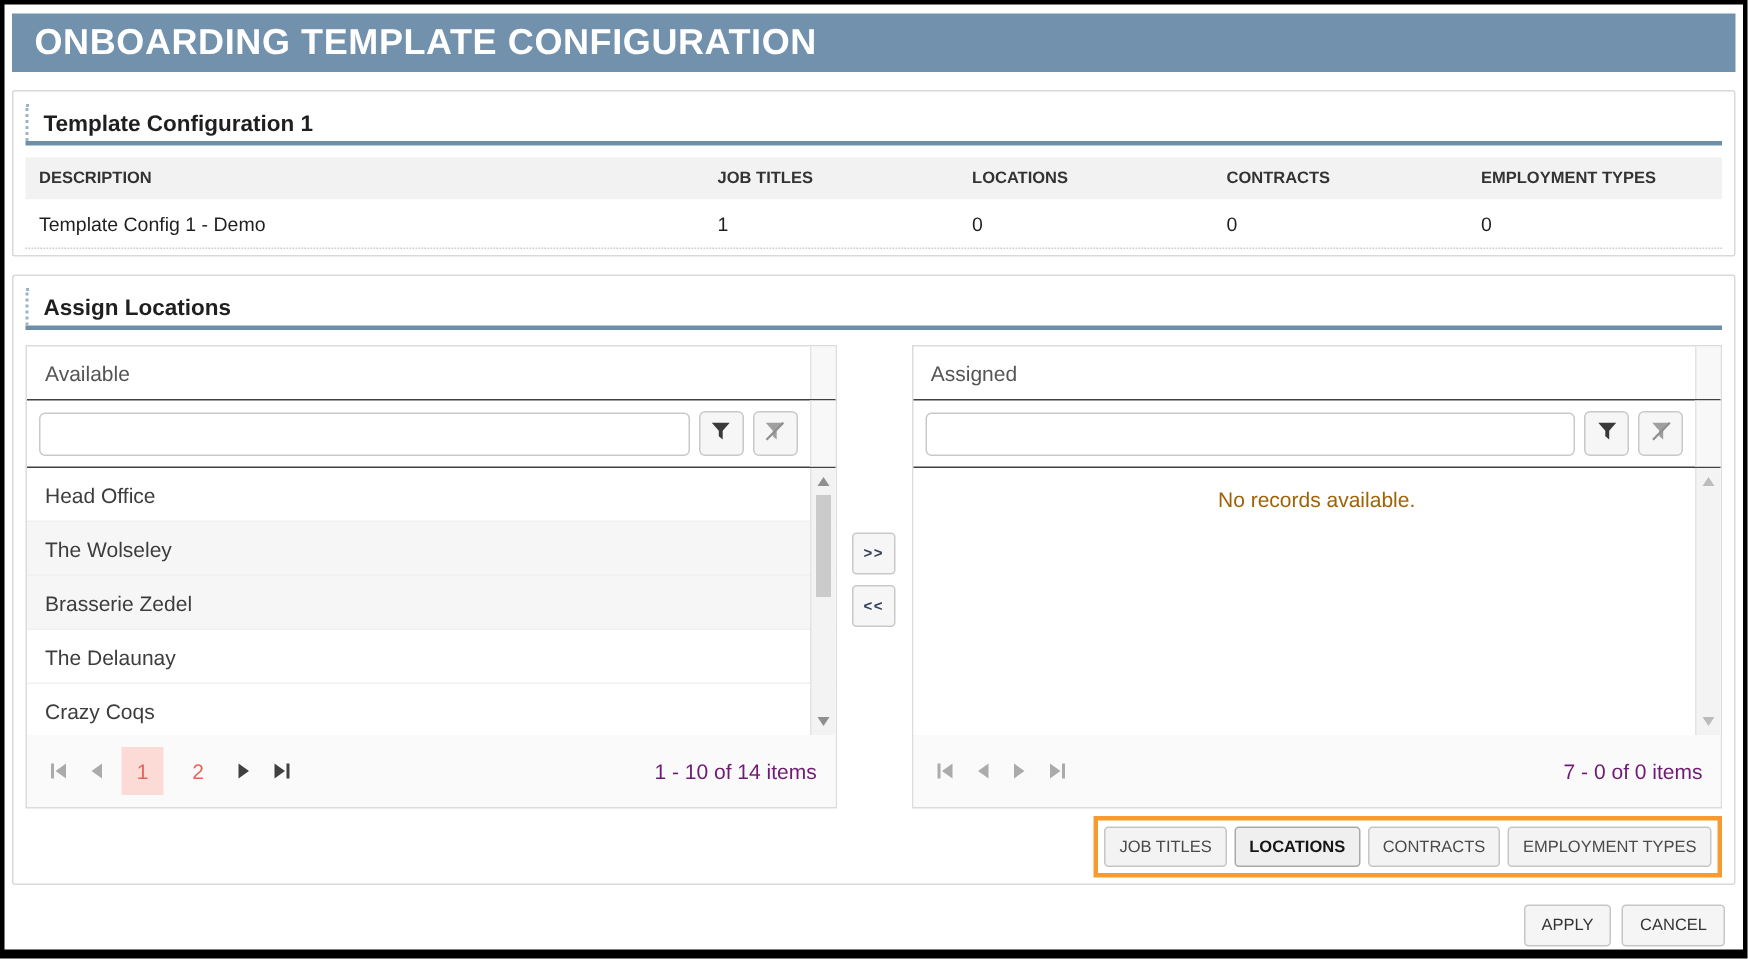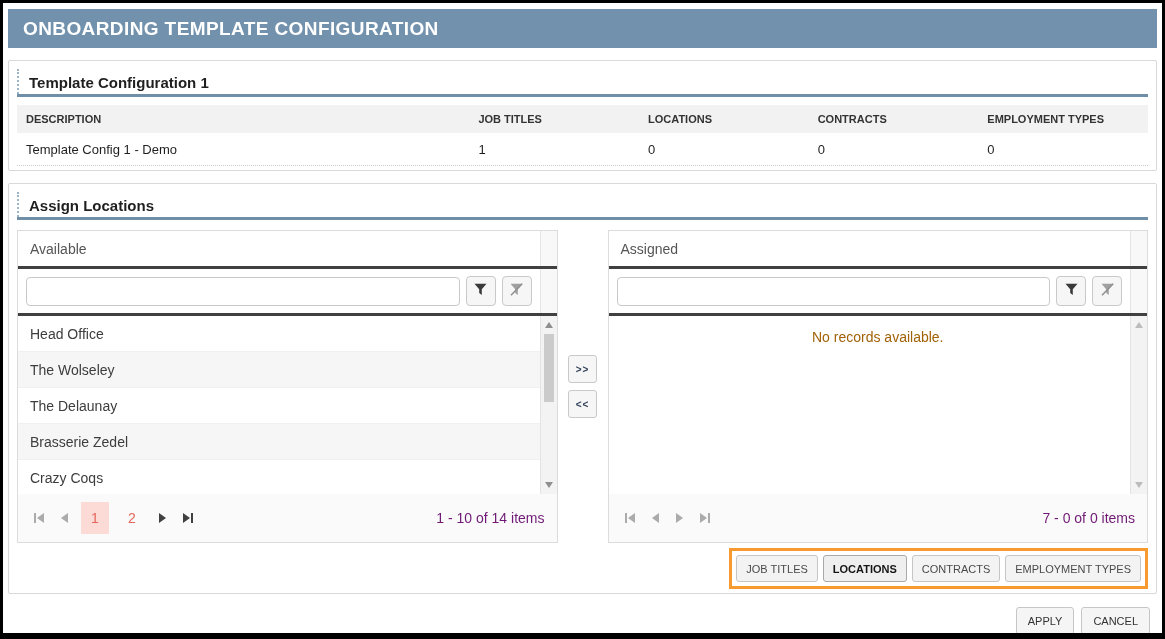--- a/index.html
+++ b/index.html
@@ -1,37 +1,37 @@
 <!DOCTYPE html>
 <html><head>
 <meta charset="utf-8">
 <style>
   * { box-sizing: border-box; margin: 0; padding: 0; }
   html,body { width:1165px; height:639px; }
   body { background:#000; position:relative; font-family:"Liberation Sans", sans-serif; }
   .page { position:absolute; left:3px; top:3px; right:3px; bottom:6px; background:#fff; overflow:hidden; }
 
   .titlebar { margin:6px 5px 0; height:39px; background:#7191ac; color:#fff;
-    font-size:19px; font-weight:bold; letter-spacing:.4px; display:flex; align-items:center; padding-left:15px; }
+    font-size:24px; font-weight:bold; letter-spacing:.4px; display:flex; align-items:center; padding-left:15px; }
 
   .section { margin:12px 5px 0; border:1px solid #d9d9d9; border-radius:2px; padding:8px 8px 4px; background:#fff; }
   .sec-head { border-bottom:3px solid #6f8fa9; padding-bottom:0; }
   .sec-title { font-size:15px; font-weight:bold; color:#1f1f1f; border-left:2px dotted #9db4c6; padding:5px 0 3px 10px; }
 
   
   .cfg-table { margin-top:8px; }
   .cfg-hrow, .cfg-row { display:grid; grid-template-columns:40% 15% 15% 15% auto; align-items:center; }
   .cfg-hrow { background:#f2f2f2; height:28px; font-size:11px; font-weight:bold; color:#333; }
   .cfg-hrow > div, .cfg-row > div { padding-left:9px; }
   .cfg-row { height:33px; font-size:13px; color:#1f1f1f; border-bottom:1px dotted #c9c9c9; background:#fff; }
 
   
   .transfer-wrap { display:flex; margin-top:10px; }
   .listbox { flex:1; border:1px solid #dcdcdc; background:#fff; }
-  .lb-row { display:flex; border-bottom:3px solid #404040; align-items:stretch; }
+  .lb-row { display:flex; border-bottom:1px solid #404040; align-items:stretch; }
   .lb-header-text { flex:1; padding:10px 12px 9px; font-size:14px; color:#555; }
   .gutter { width:17px; border-left:1px solid #e5e5e5; background:#f8f8f8; }
   .filter-main { flex:1; display:flex; align-items:center; gap:6px; padding:7px 8px; }
   .filter-input { flex:1; height:29px; border:1px solid #c9c9c9; border-radius:4px; padding:0 8px; font-size:13px; color:#333; outline:none; }
   .icon-btn { width:30px; height:30px; flex:0 0 30px; background:#f6f6f6; border:1px solid #c9c9c9; border-radius:4px;
     display:flex; align-items:center; justify-content:center; cursor:pointer; }
 
   .lb-list { position:relative; height:178px; overflow:hidden; background:#fff; }
   .lb-item { height:36px; display:flex; align-items:center; padding-left:12px; font-size:14px; color:#3d3d3d; border-bottom:1px solid #f0f0f0; }
   .lb-item.alt { background:#f6f6f6; }
@@ -129,22 +129,22 @@
                     <line x1="1" y1="12.2" x2="12.2" y2="0.8" stroke="#8f8f8f" stroke-width="1.5"></line>
                   </svg>
               </span>
             </button>
           </div>
           <div class="gutter"></div>
         </div>
         <div class="lb-list">
           <div class="lb-item">Head Office</div>
           <div class="lb-item alt">The Wolseley</div>
+          <div class="lb-item alt">Brasserie Zedel</div>
           <div class="lb-item">The Delaunay</div>
-          <div class="lb-item alt">Brasserie Zedel</div>
           <div class="lb-item">Crazy Coqs</div>
           <div class="scrollbar">
             <span class="sb-up"></span>
             <span class="sb-thumb"></span>
             <span class="sb-down"></span>
           </div>
         </div>
         <div class="lb-pager">
           <span class="pg-btn dim">
               <span class="pbar"></span>

